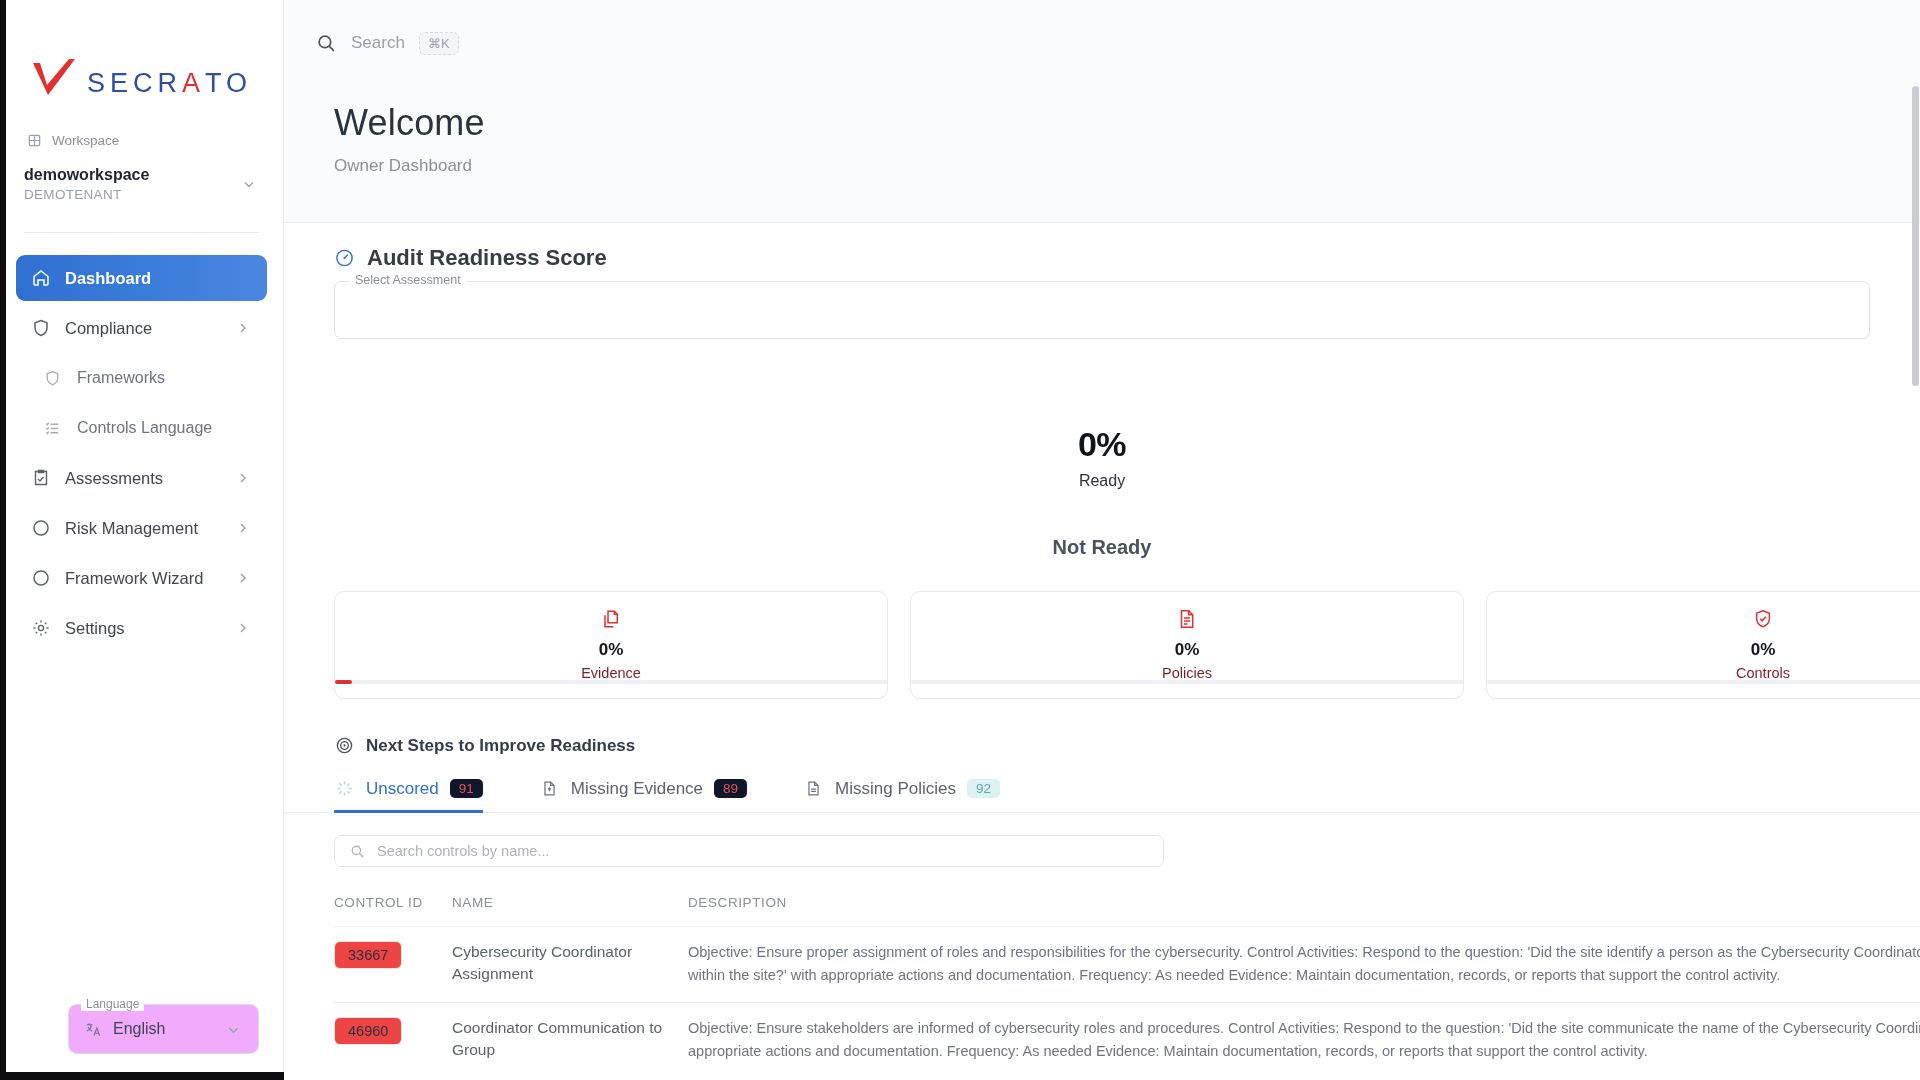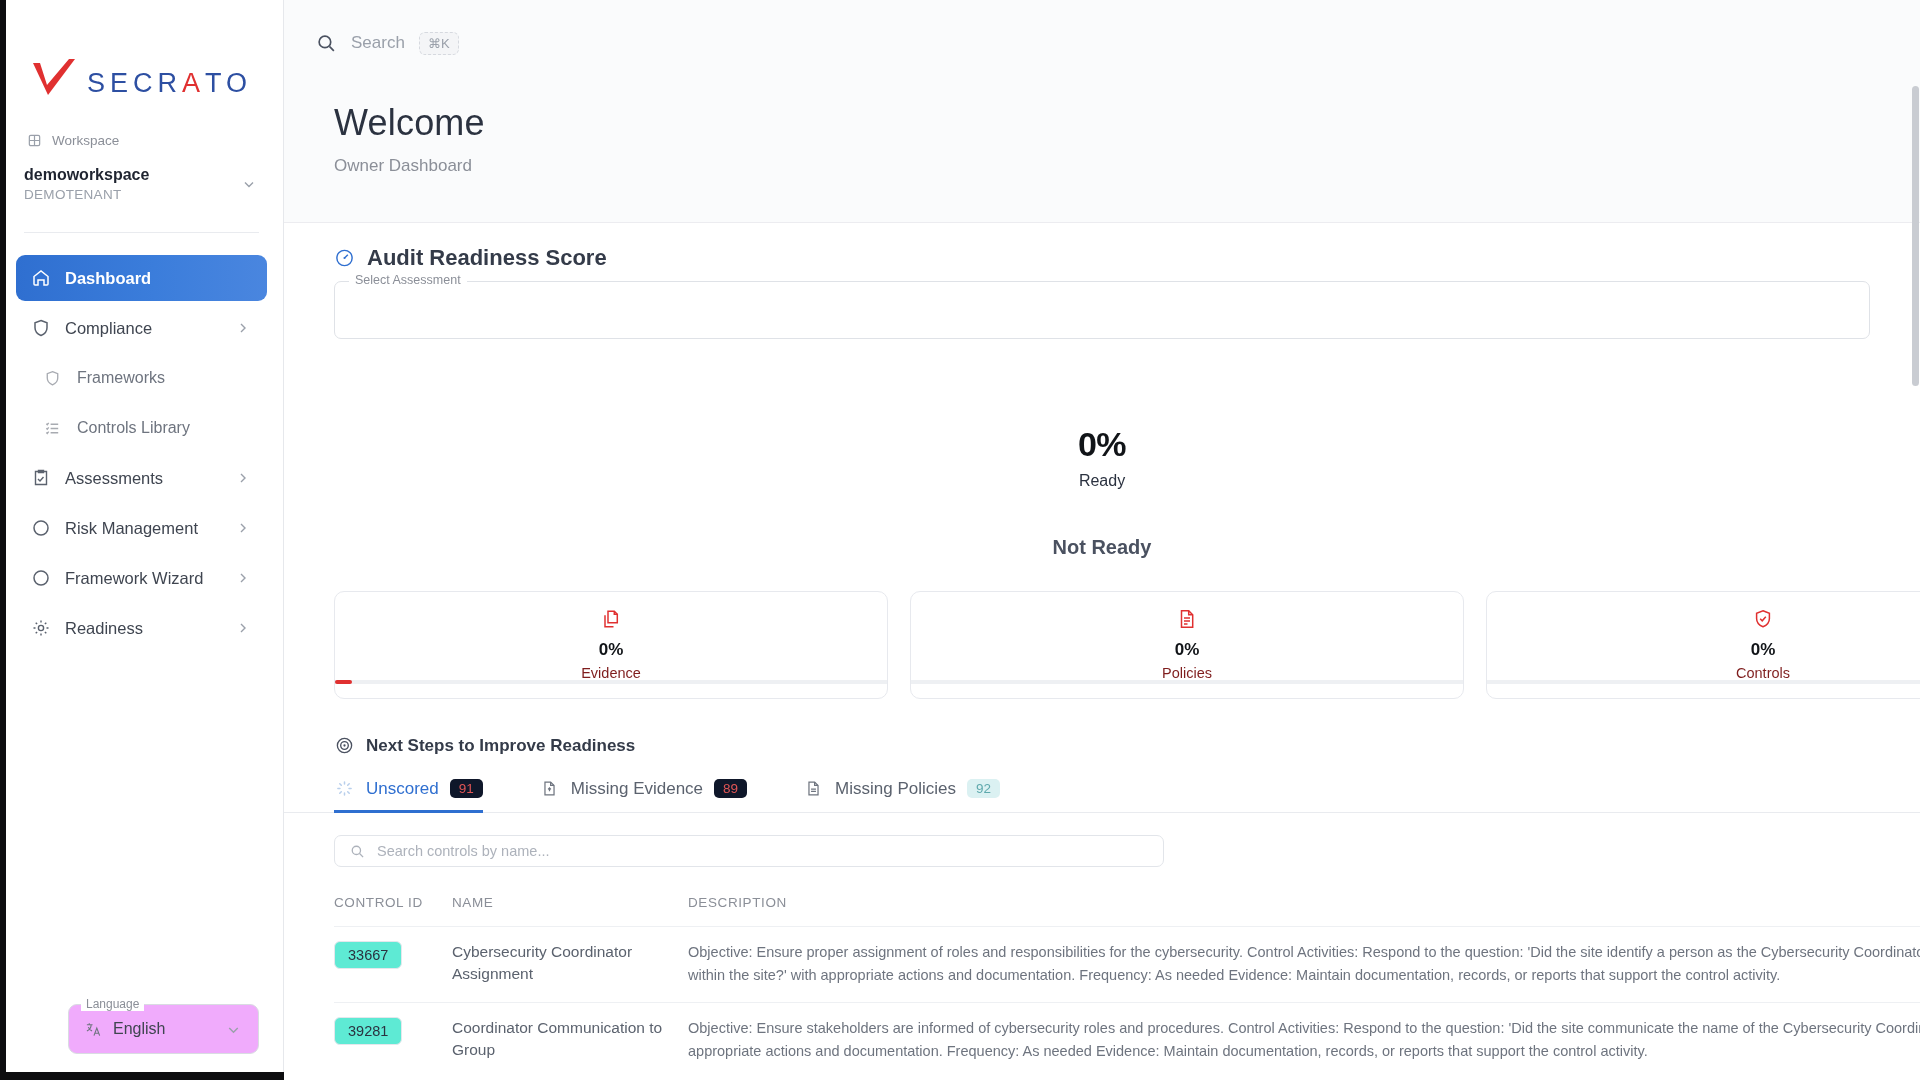--- a/index.html
+++ b/index.html
@@ -126,21 +126,21 @@
   table { width: calc(100% + 140px); border-collapse: collapse; margin: 28px 0 0 50px; table-layout: fixed; }
   thead th {
     text-align: left; font-size: 13.5px; font-weight: 400; color: #8b8f98;
     letter-spacing: .6px; padding: 0 14px 16px 0; vertical-align: bottom;
   }
   .col-id { width: 118px; }
   .col-name { width: 236px; }
   tbody td { padding: 14px 14px 14px 0; border-top: 1px solid #eef0f3; vertical-align: top; }
   .id-chip {
     display: inline-block; border: 1px solid #e4e7ec; border-radius: 6px;
-    padding: 5px 13px; font-size: 14.5px; color: #2b3240; background: #5eead4;
+    padding: 5px 13px; font-size: 14.5px; color: #2b3240; background: #ef4444;
   }
   .c-name { font-size: 15.5px; color: #5b626e; line-height: 1.45; }
   .c-desc { font-size: 14.5px; color: #6e747f; line-height: 1.62; }
 
   .vscroll { position: absolute; top: 0; right: 0; width: 9px; height: 1080px; background: transparent; }
   .vscroll i { position: absolute; top: 86px; right: 1px; width: 7px; height: 300px; background: #c9ccd2; border-radius: 4px; display: block; }
   .edge-dark { position: absolute; left: 0; top: 0; width: 6px; height: 1080px; background: #0d0d0f; }
   .edge-dark-b { position: absolute; left: 0; bottom: 0; width: 284px; height: 8px; background: #0d0d0f; }
 </style>
 </head>
@@ -219,21 +219,21 @@
         <span>Frameworks</span>
       </div>
 
       <div class="nav-item nav-sub">
         <span class="ico">
           <svg width="19" height="19" viewBox="0 0 20 20" fill="none" stroke="#8b8f98" stroke-width="1.4">
               <path d="M8 5.5h8M8 10h8M8 14.5h8"></path>
               <path d="M3.5 5l1 1 1.5-2M3.5 9.8l1 1 1.5-2M3.5 14.3l1 1 1.5-2"></path>
             </svg>
         </span>
-        <span>Controls Library</span>
+        <span>Controls Language</span>
       </div>
 
       <div class="nav-item">
         <span class="ico">
           <svg width="20" height="20" viewBox="0 0 20 20" fill="none" stroke="#5b626e" stroke-width="1.4">
               <path d="M4.5 3.5h11v13h-11z"></path>
               <path d="M7.5 2.5h5v2h-5z"></path>
               <path d="M7 11l2 2 3.5-4"></path>
             </svg>
         </span>
@@ -273,21 +273,21 @@
         </span>
       </div>
 
       <div class="nav-item">
         <span class="ico">
           <svg width="20" height="20" viewBox="0 0 20 20" fill="none" stroke="#5b626e" stroke-width="1.4">
               <circle cx="10" cy="10" r="2.6"></circle>
               <path d="M10 2.5v2M10 15.5v2M2.5 10h2M15.5 10h2M4.7 4.7l1.4 1.4M13.9 13.9l1.4 1.4M15.3 4.7l-1.4 1.4M6.1 13.9l-1.4 1.4"></path>
             </svg>
         </span>
-        <span>Readiness</span>
+        <span>Settings</span>
         <span class="ico chev">
           <svg width="16" height="16" viewBox="0 0 16 16" fill="none" stroke="#9aa0aa" stroke-width="1.4">
               <path d="M6 4l4 4-4 4"></path>
             </svg>
         </span>
       </div>
     </nav>
 
     <div class="lang-wrap">
       <div class="lang-field">
@@ -462,21 +462,21 @@
             <th>DESCRIPTION</th>
           </tr>
         </thead>
         <tbody>
           <tr>
             <td><span class="id-chip">33667</span></td>
             <td class="c-name">Cybersecurity Coordinator Assignment</td>
             <td class="c-desc">Objective: Ensure proper assignment of roles and responsibilities for the cybersecurity. Control Activities: Respond to the question: 'Did the site identify a person as the Cybersecurity Coordinator to manage the  activities within the site?' with appropriate actions and documentation. Frequency: As needed Evidence: Maintain documentation, records, or reports that support the control activity.</td>
           </tr>
           <tr>
-            <td><span class="id-chip">39281</span></td>
+            <td><span class="id-chip">46960</span></td>
             <td class="c-name">Coordinator Communication to Group</td>
             <td class="c-desc">Objective: Ensure stakeholders are informed of cybersecurity roles and procedures. Control Activities: Respond to the question: 'Did the site communicate the name of the Cybersecurity Coordinator to the Group?' with appropriate actions and documentation. Frequency: As needed Evidence: Maintain documentation, records, or reports that support the control activity.</td>
           </tr>
 
         </tbody>
       </table>
     </section>
 
     <div class="vscroll">
         <i></i>

